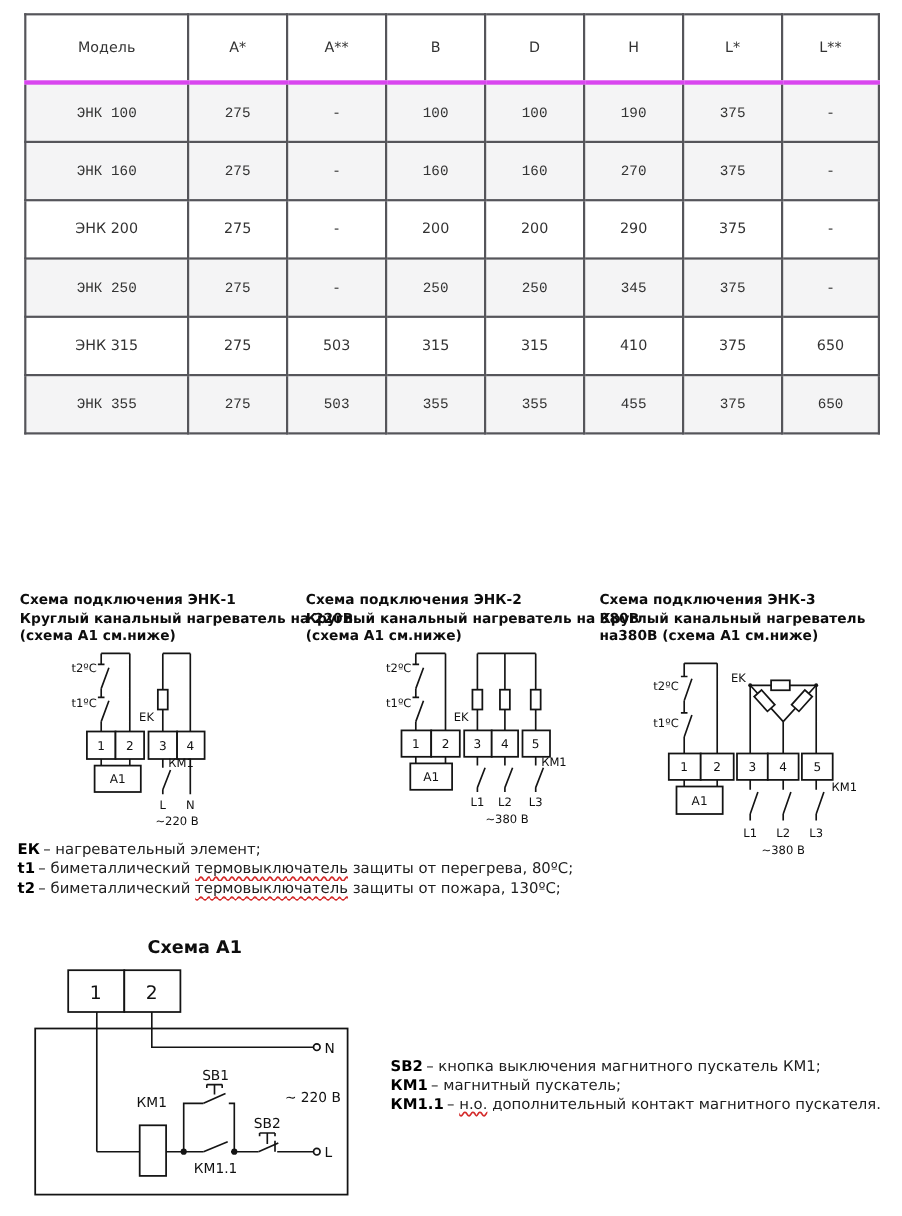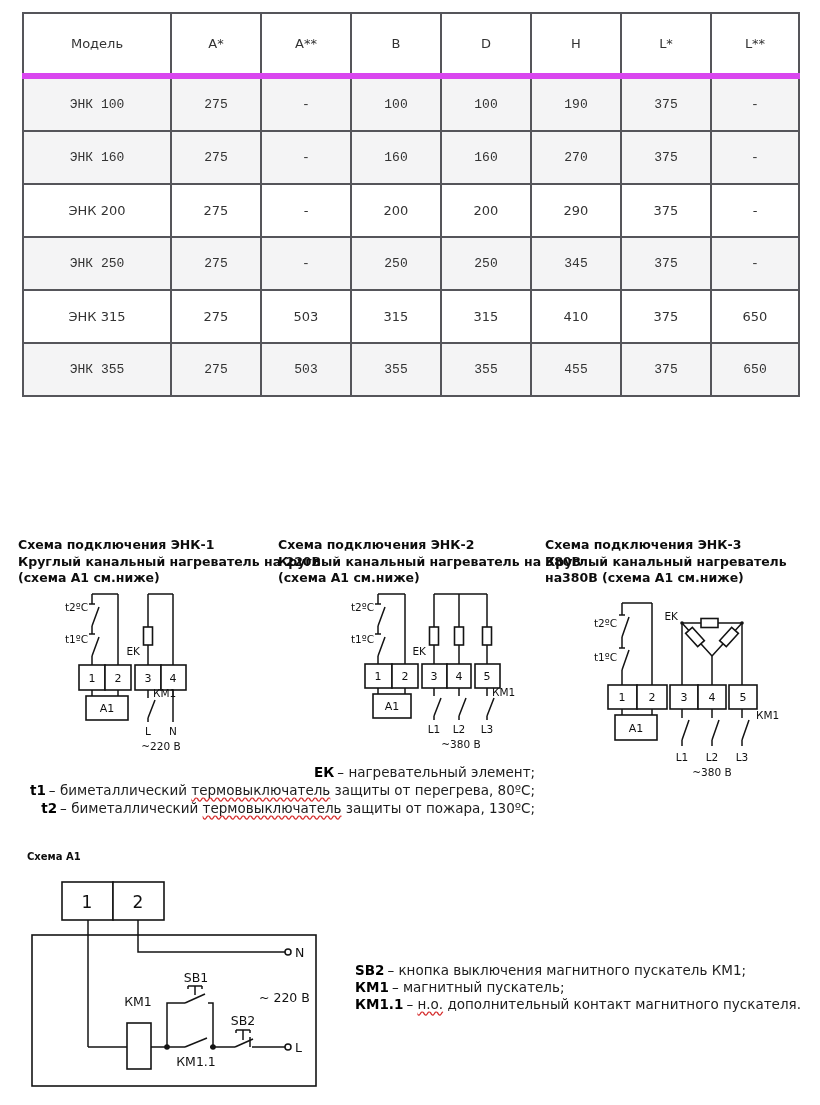--- a/index.html
+++ b/index.html
@@ -11,21 +11,21 @@
   
   table.dims {
     position:absolute; left:22px; top:12px; width:776px;
     border-collapse:collapse; table-layout:fixed;
     font-size:13px; color:#333;
   }
   table.dims th, table.dims td {
     border:2px solid #55555a; text-align:center; vertical-align:middle;
     font-weight:normal; padding:0;
   }
-  table.dims thead th { height:59px; border-bottom:6px solid #d946ef;margin-left:34px; }
+  table.dims thead th { height:59px; border-bottom:4px solid #d946ef;margin-left:34px; }
   table.dims tbody td { height:51px; }
   table.dims tr.alt { background:#f4f4f5;font-family:Liberation Mono, monospace; }
   
   .dtitle {
     position:absolute; font-weight:bold;
     font-size:12.5px; line-height:16.5px; color:#0d0d0d;
   }
   
   svg.diag { position:absolute; overflow:visible; }
   svg.diag path, svg.diag line { stroke:#141414; stroke-width:1.5; fill:none; }
@@ -42,22 +42,22 @@
   .legend { position:absolute; font-size:13.5px; color:#1d1d1d; }
   .legend .lg-line { white-space:nowrap; }
   .legend1 .lg-line { line-height:18px; }
   .legend2 .lg-line { line-height:17px; }
   .legend b { margin-right:3px; color:#000; }
   .wavy {
     text-decoration-line:underline; text-decoration-style:wavy;
     text-decoration-color:#d42a2a; text-underline-offset:2px;
   }
   .a1title {
-    position:absolute; font-weight:bold; font-size:10px; color:#0d0d0d;
-    text-align:left;
+    position:absolute; font-weight:bold; font-size:16px; color:#0d0d0d;
+    text-align:center;
   }
 </style>
 </head>
 <body>
 
 <div class="page">
 
   <table class="dims">
     <colgroup>
       <col style="width:148px">
@@ -287,21 +287,21 @@
       <path d="M712,709 V718 M712,740 L719,720 M712,740 V746"></path>
       <path d="M742,709 V718 M742,740 L749,720 M742,740 V746"></path>
     </g>
     <text class="lbl" x="756" y="719">КМ1</text>
     <text class="lbl" x="682" y="761" text-anchor="middle">L1</text>
     <text class="lbl" x="712" y="761" text-anchor="middle">L2</text>
     <text class="lbl" x="742" y="761" text-anchor="middle">L3</text>
     <text class="lbl" x="712" y="776" text-anchor="middle">~380 В</text>
   </svg>
 
-  <div class="legend legend1" style="left:30px; top:763px;text-align:right;">
+  <div class="legend legend1" style="left:16px; top:763px;">
     <div class="lg-line">
       <b>ЕК</b><span>– нагревательный элемент;</span><span class="wavy"></span><span></span>
     </div>
     <div class="lg-line">
       <b>t1</b><span>– биметаллический </span><span class="wavy">термовыключатель</span><span> защиты от перегрева, 80ºС;</span>
     </div>
     <div class="lg-line">
       <b>t2</b><span>– биметаллический </span><span class="wavy">термовыключатель</span><span> защиты от пожара, 130ºС;</span>
     </div>
   </div>

